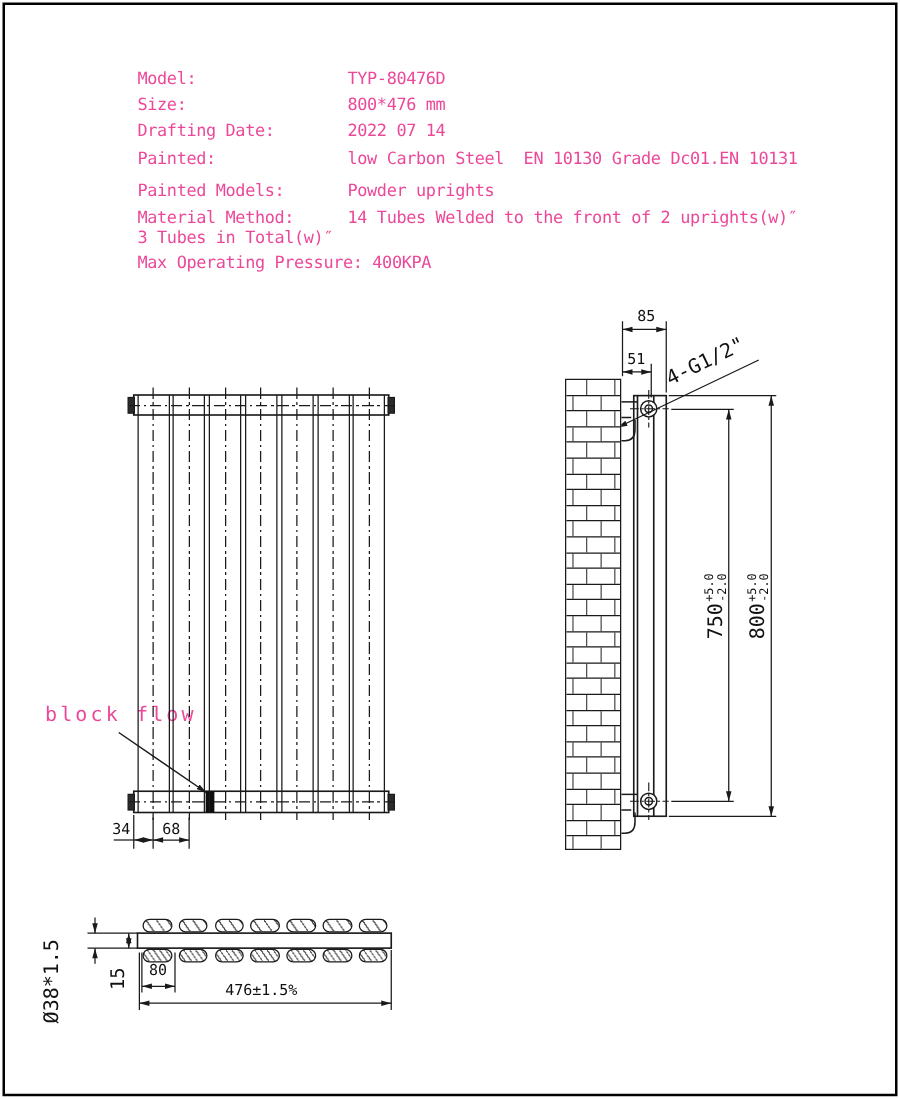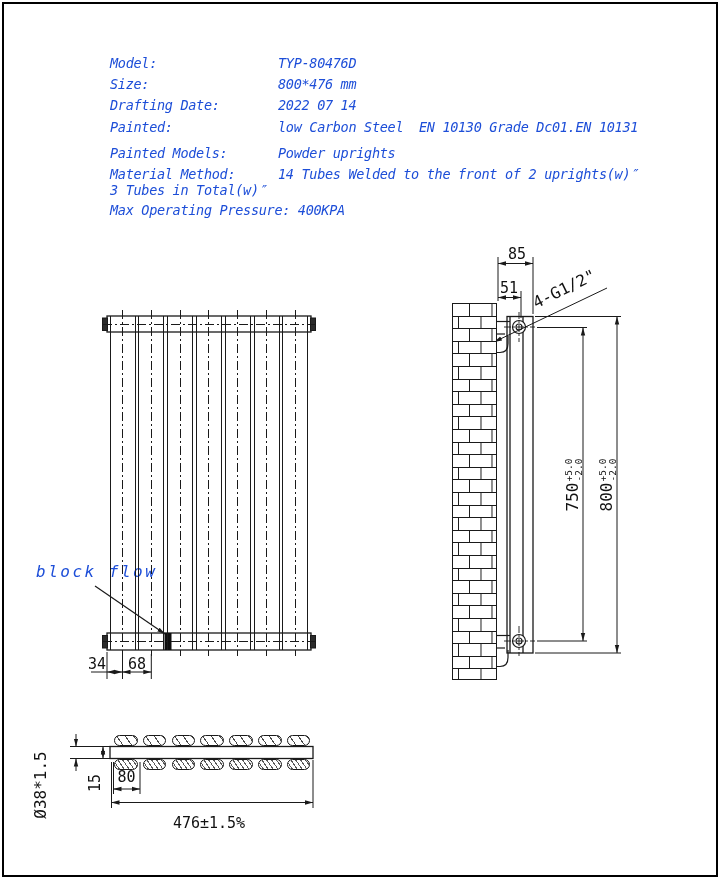--- a/index.html
+++ b/index.html
@@ -1,22 +1,22 @@
 <!DOCTYPE html>
 <html><head>
 <meta charset="utf-8">
 <style>
   html,body{margin:0;padding:0;background:#fff;}
   #canvas{position:relative;width:720px;height:879px;background:#fff;overflow:hidden;
           font-family:"DejaVu Sans Mono","Liberation Mono",monospace;color:#111;}
   .frame{position:absolute;left:2px;top:2px;width:712px;height:871px;border:2px solid #000;}
   svg.lines{position:absolute;left:0;top:0;}
-  .t{position:absolute;white-space:pre;color:#1d4ed8;font-style:italic;}
+  .t{position:absolute;white-space:pre;color:#ec4899;}
   .spec-label,.spec-value,.spec-note{font-size:13.5px;letter-spacing:-0.3px;}
-  .dimt{position:absolute;font-size:15px;line-height:1;transform:translateX(-50%);white-space:nowrap;}
+  .dimt{position:absolute;font-size:12px;line-height:1;transform:translateX(-50%);white-space:nowrap;}
   .vrot{position:absolute;font-size:16px;line-height:1;white-space:nowrap;
         transform:translate(-50%,-50%) rotate(-90deg);}
   .lrot{position:absolute;font-size:16px;line-height:1;white-space:nowrap;
         transform:rotate(-26deg);transform-origin:0 50%;}
   .tol{display:inline-flex;flex-direction:column;font-size:9.5px;line-height:9.5px;
        vertical-align:middle;margin-left:1px;}
   .blockflow{font-size:16px;letter-spacing:2.5px;}
   .panel{position:absolute;border-left:1.3px solid #1a1a1a;border-right:1.3px solid #1a1a1a;}
   .clv{position:absolute;width:1.1px;background:repeating-linear-gradient(to bottom,
        #1a1a1a 0 9px,transparent 9px 12px,#1a1a1a 12px 14px,transparent 14px 17px);}
@@ -195,21 +195,21 @@
   <div class="vrot" style="left:607px;top:485px">
     <span>800</span><span class="tol">
         <span>+5.0</span>
         <span>-2.0</span>
       </span>
   </div>
 
   <div class="vrot" style="left:41px;top:785px;font-size:16px">Ø38*1.5</div>
   <div class="vrot" style="left:95px;top:783px;font-size:15px">15</div>
   <div class="dimt" style="left:126.5px;top:770px">80</div>
-  <div class="dimt" style="left:209px;top:816px">476±1.5%</div>
+  <div class="dimt" style="left:209px;top:786px">476±1.5%</div>
 <div class="panel" style="left: 109.5px; top: 316px; width: 24px; height: 334px;"></div>
     <div class="clv" style="left: 121.9px; top: 310px; height: 346px;"></div>
     <div class="panel" style="left: 138.3px; top: 316px; width: 24px; height: 334px;"></div>
     <div class="clv" style="left: 150.7px; top: 310px; height: 346px;"></div>
     <div class="panel" style="left: 167.1px; top: 316px; width: 24px; height: 334px;"></div>
     <div class="clv" style="left: 179.5px; top: 310px; height: 346px;"></div>
     <div class="panel" style="left: 195.9px; top: 316px; width: 24px; height: 334px;"></div>
     <div class="clv" style="left: 208.3px; top: 310px; height: 346px;"></div>
     <div class="panel" style="left: 224.7px; top: 316px; width: 24px; height: 334px;"></div>
     <div class="clv" style="left: 237.1px; top: 310px; height: 346px;"></div>

